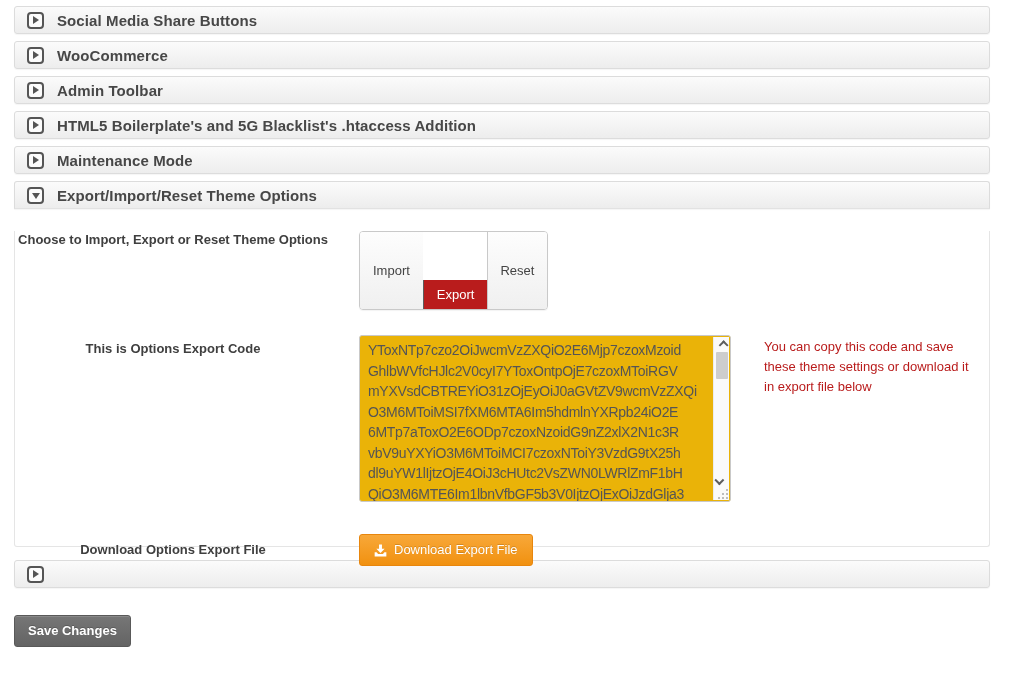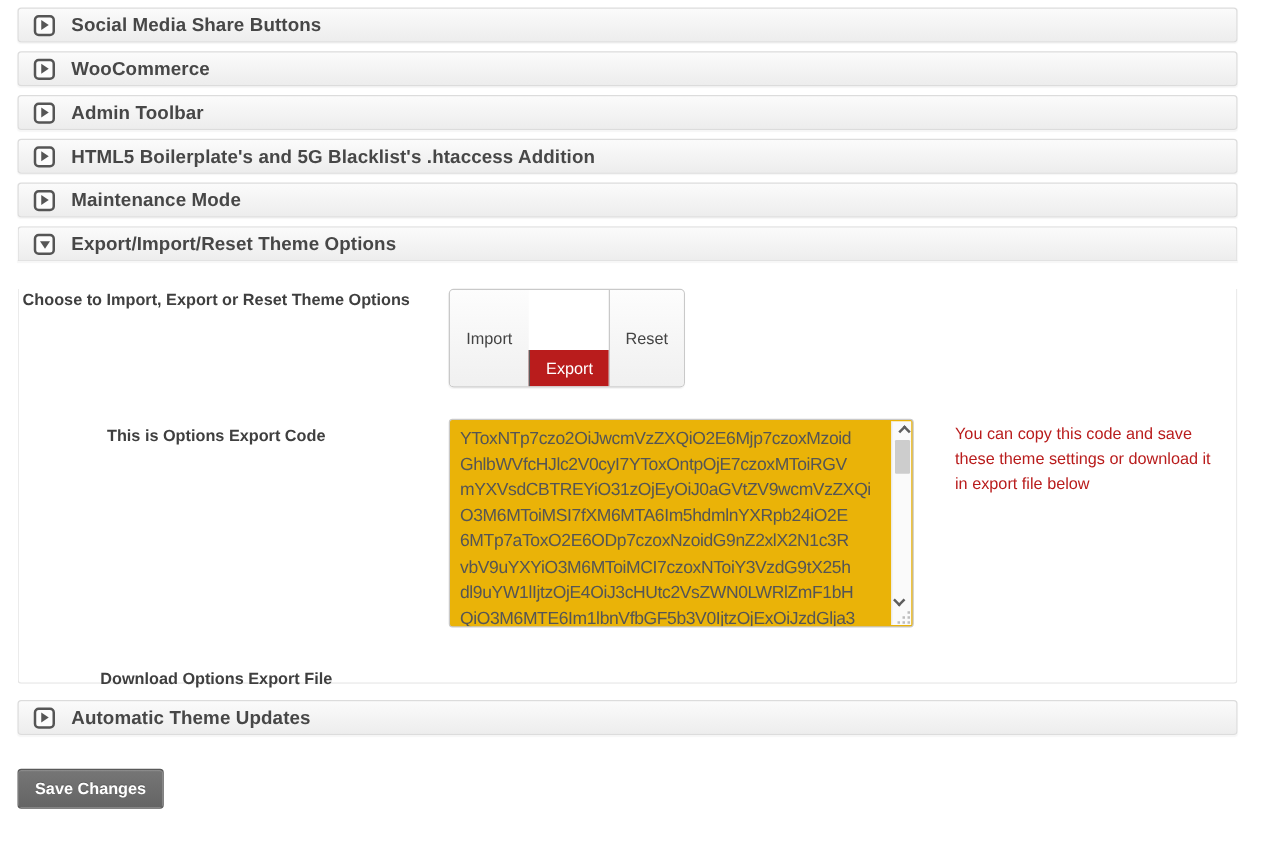--- a/index.html
+++ b/index.html
@@ -203,26 +203,34 @@
               <i></i>
               <i></i>
             </div>
         </div>
       </div>
       <div class="help-text">You can copy this code and save these theme settings or download it in export file below</div>
     </div>
 
     <div class="row row-download">
       <div class="row-label">Download Options Export File</div>
+      <div class="row-control">
+        <button class="btn-orange">
+          <svg class="dl-icon" viewBox="0 0 16 16" fill="#ffffff" xmlns="http://www.w3.org/2000/svg">
+            <path d="M6.2 0.5h3.6v5.2h3.3L8 11.2 2.9 5.7h3.3z"></path>
+            <path d="M0.8 10.2h2.4l1.8 2h6l1.8-2h2.4v5.3H0.8z"></path>
+          </svg>
+          <span>Download Export File</span>
+        </button>
+      </div>
     </div>
 
   </div>
 
   <div class="acc-header">
     <span class="acc-icon">
         <span class="tri-right"></span>
       </span>
-    <span class="acc-title">Automatic Theme Updates</span>
   </div>
 
   <button class="btn-save">Save Changes</button>
 
 </div>
 
 </body></html>

